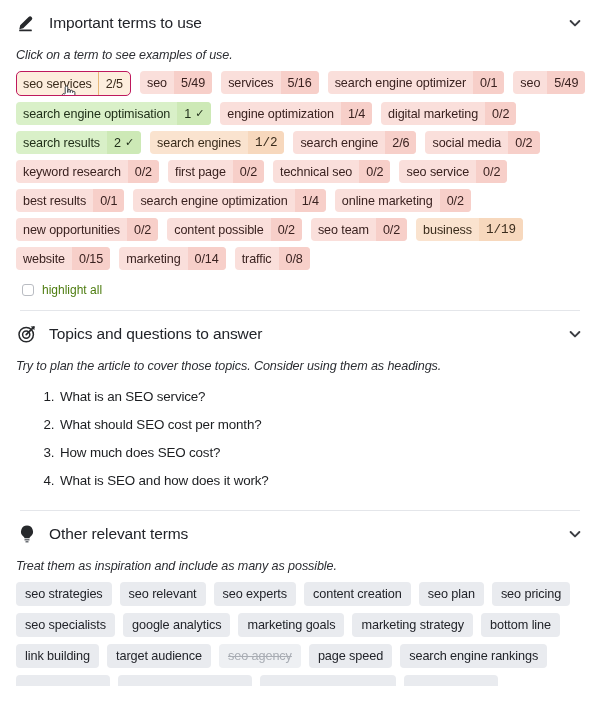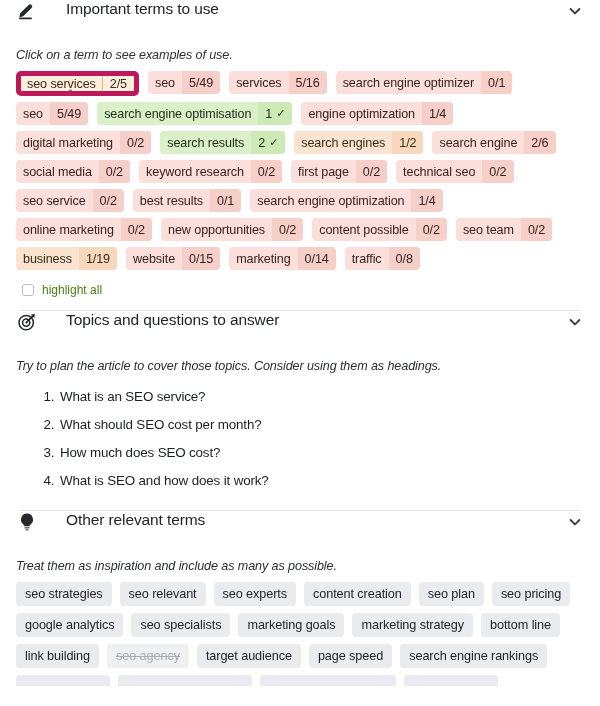--- a/index.html
+++ b/index.html
@@ -13,23 +13,23 @@
     font-family: "Liberation Sans", sans-serif;
     color: #1c1e21;
   }
 
   .panel { width: 600px; }
 
   
   .section { padding: 0 14px; }
   .section-head {
     display: flex;
+    align-items: center;
     height: 46px;
     padding-left: 2px;
-    gap: 17px;
   }
   .sec-icon {
     width: 22px;
     height: 22px;
     flex: 0 0 22px;
     display: flex;
     align-items: center;
     justify-content: center;
     margin-right: 11px;
     color: #27292c;
@@ -96,29 +96,29 @@
     padding: 0 7px;
     white-space: nowrap;
     letter-spacing: -0.1px;
   }
 
   
   .chip.red { background: #fadfdb; color: #3a2220; }
   .chip.red .cnt { background: #f7cfc9; }
   
   .chip.peach { background: #fae3cf; color: #3a2c1c; }
-  .chip.peach .cnt { background: #f7d8bd; }
+  .chip.peach .cnt { background: #f7d8bd; font-family: Liberation Mono, monospace; }
   
   .chip.green { background: #d9f0c8; color: #21301a; }
   .chip.green .cnt { background: #cde9b6; }
   
   .chip.selected {
     background: #fdeedd;
     color: #3a2c1c;
-    border: 5px solid #be185d;
+    border: 1px solid #be185d;
     height: 25px;
     border-radius: 5px;
   }
   .chip.selected .term { padding: 0 6px; }
   .chip.selected .cnt {
     background: transparent;
     border-left: 1px solid #e8b877;
     padding: 0 7px;
   }
 
@@ -434,28 +434,28 @@
 
     <div class="hint">Treat them as inspiration and include as many as possible.</div>
 
     <div class="chips other" id="other-chips">
         <div class="chip plain">seo strategies</div>
         <div class="chip plain">seo relevant</div>
         <div class="chip plain">seo experts</div>
         <div class="chip plain">content creation</div>
         <div class="chip plain">seo plan</div>
         <div class="chip plain">seo pricing</div>
+        <div class="chip plain">seo specialists</div>
         <div class="chip plain">google analytics</div>
-        <div class="chip plain">seo specialists</div>
         <div class="chip plain">marketing goals</div>
         <div class="chip plain">marketing strategy</div>
         <div class="chip plain">bottom line</div>
         <div class="chip plain">link building</div>
+        <div class="chip plain">target audience</div>
         <div class="chip plain used">seo agency</div>
-        <div class="chip plain">target audience</div>
         <div class="chip plain">page speed</div>
         <div class="chip plain">search engine rankings</div>
       </div>
 
     <div class="chips other clip-row" style="margin-top:7px" id="clip-chips">
         <div class="chip plain ghost">seo keywords</div>
         <div class="chip plain ghost">organic search traffic</div>
         <div class="chip plain ghost">search engine results</div>
         <div class="chip plain ghost">digital agency</div>
       </div>

